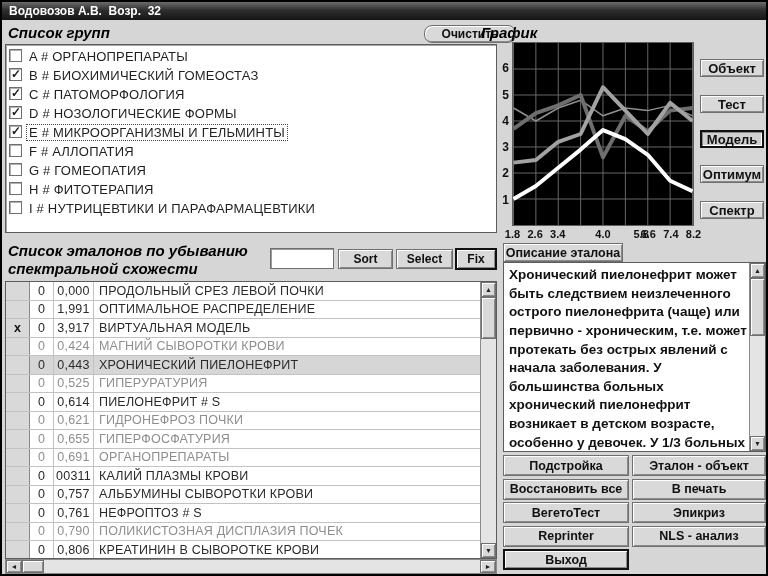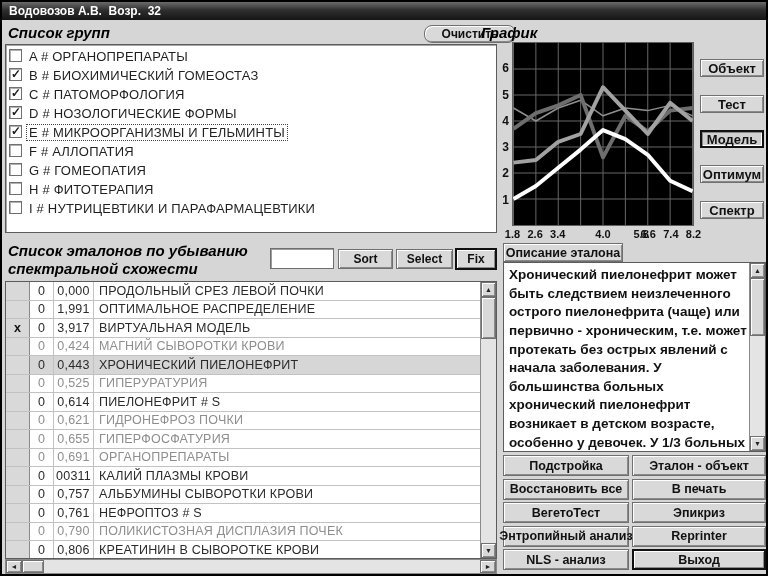--- a/index.html
+++ b/index.html
@@ -346,19 +346,18 @@
     </div>
   </div>
 
   <div id="actions">
     <div class="btn">Подстройка</div>
     <div class="btn">Эталон - объект</div>
     <div class="btn">Восстановить все</div>
     <div class="btn">В печать</div>
     <div class="btn">ВегетоТест</div>
     <div class="btn">Эпикриз</div>
-    <div class="btn">Энтропийный анализ</div>
     <div class="btn">Reprinter</div>
     <div class="btn">NLS - анализ</div>
     <div class="btn default">Выход</div>
   </div>
 
 </div>
 
 </body></html>

